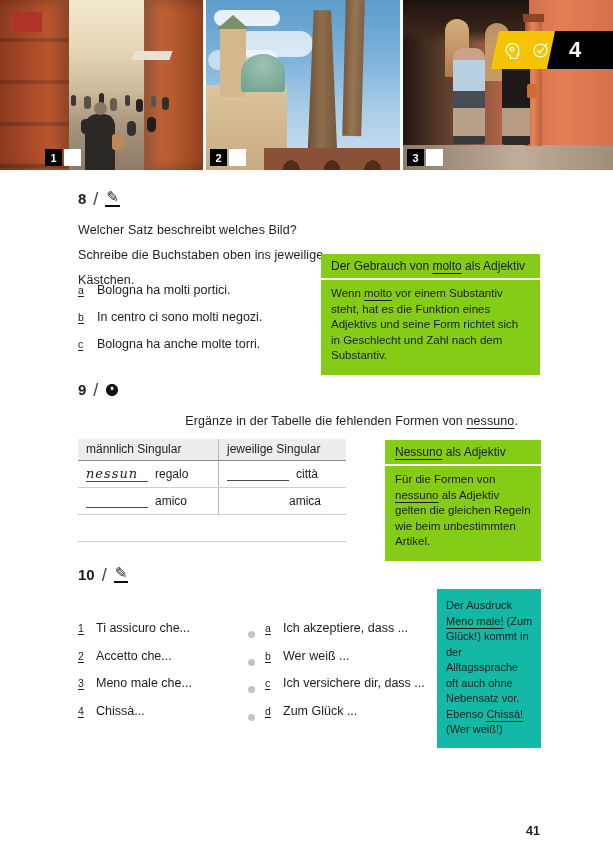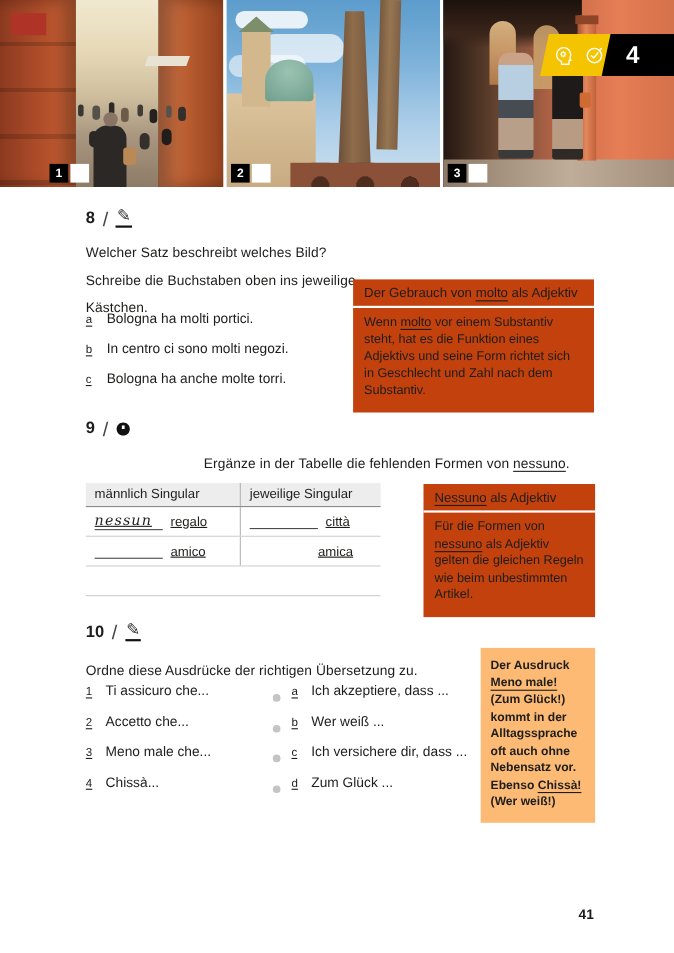--- a/index.html
+++ b/index.html
@@ -90,36 +90,36 @@
 
   .u{text-decoration:underline;text-underline-offset:2.5px;}
 
   
   .ex8-items{position:absolute;left:78px;top:283px;}
   .abc-row{display:flex;align-items:baseline;gap:11px;height:27px;}
   .item-letter{font-size:10.5px;text-decoration:underline;text-underline-offset:2px;min-width:8px;}
   .item-text{font-size:12.5px;}
 
   
-  .infobox{position:absolute;background:#c2410c;}
+  .infobox{position:absolute;background:#84cc16;}
   #ibox1{left:321px;top:254px;width:219px;}
   #ibox2{left:385px;top:440px;width:156px;}
   .ib-title{padding:5px 10px 5px 10px;font-size:12px;border-bottom:2px solid #fff;}
   .ib-body{padding:6px 10px 11px 10px;font-size:11.5px;line-height:15.5px;}
-  #ibox3{left:437px;top:589px;width:104px;background:#fdba74;font-weight:bold;}
+  #ibox3{left:437px;top:589px;width:104px;background:#14b8a6;}
   #ibox3 .ib-plain{padding:9px 8px 10px 9px;font-size:11px;line-height:15.5px;}
 
   
   .tbl{position:absolute;left:78px;top:439px;width:268px;font-size:12px;}
   .tbl-row{display:flex;align-items:flex-end;}
   .tbl-head{background:#ededed;border-bottom:1px solid #8a8a8a;}
   .tbl-head .cell{padding:3px 8px 4px 8px;}
   .cell-l{width:141px;border-right:1px solid #b5b5b5;box-sizing:border-box;}
   .cell-r{flex:1;box-sizing:border-box;}
-  .tbl-body-row{border-bottom:1px solid #cfcfcf;height:26px;text-decoration:underline;}
+  .tbl-body-row{border-bottom:1px solid #cfcfcf;height:26px;}
   .tbl-body-row .cell-l,.tbl-body-row .cell-r{padding:0 8px;height:100%;display:flex;align-items:center;}
   .blank{display:inline-block;width:62px;border-bottom:1px solid #4a4a4a;height:13px;margin-right:7px;}
   .hand{display:inline-block;width:62px;border-bottom:1px solid #4a4a4a;margin-right:7px;
         font-family:"DejaVu Serif",serif;font-style:italic;font-size:13px;letter-spacing:1px;}
   .indent-word{margin-left:62px;}
 
   
   .match-left{position:absolute;left:78px;top:621px;}
   .match-right{position:absolute;left:248px;top:621px;}
   .match-row{display:flex;align-items:baseline;gap:10px;height:27.5px;}
@@ -280,21 +280,20 @@
     <div class="ib-body">
       <span>Für die Formen von </span><span class="u">nessuno</span><span> als Adjektiv gelten die gleichen Regeln wie beim unbestimmten Artikel.</span>
     </div>
   </div>
 
   <div class="ex-head" id="ex10-head">
     <span>10</span>
     <span class="ex-slash">/</span>
     <span class="pencil-ic">✎</span>
   </div>
-  <div class="instr" id="ex10-instr">Ordne diese Ausdrücke der richtigen Übersetzung zu.</div>
 
   <div class="match-left">
     <div class="match-row">
       <span class="item-letter">1</span>
       <span class="match-text">Ti assicuro che...</span>
     </div>
     <div class="match-row">
       <span class="item-letter">2</span>
       <span class="match-text">Accetto che...</span>
     </div>

